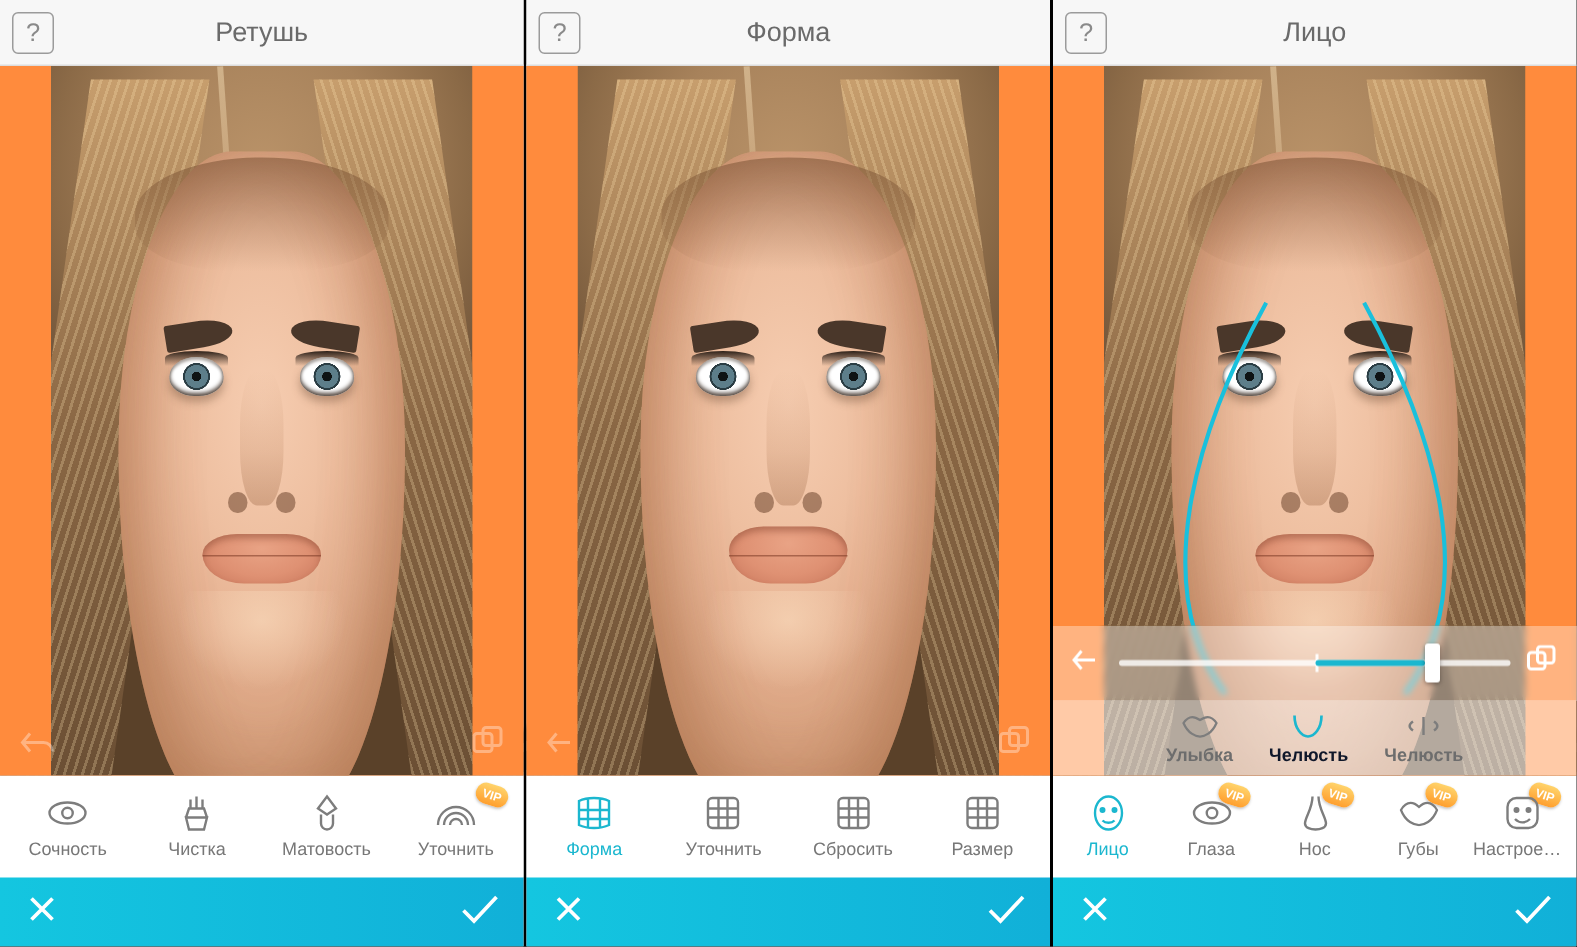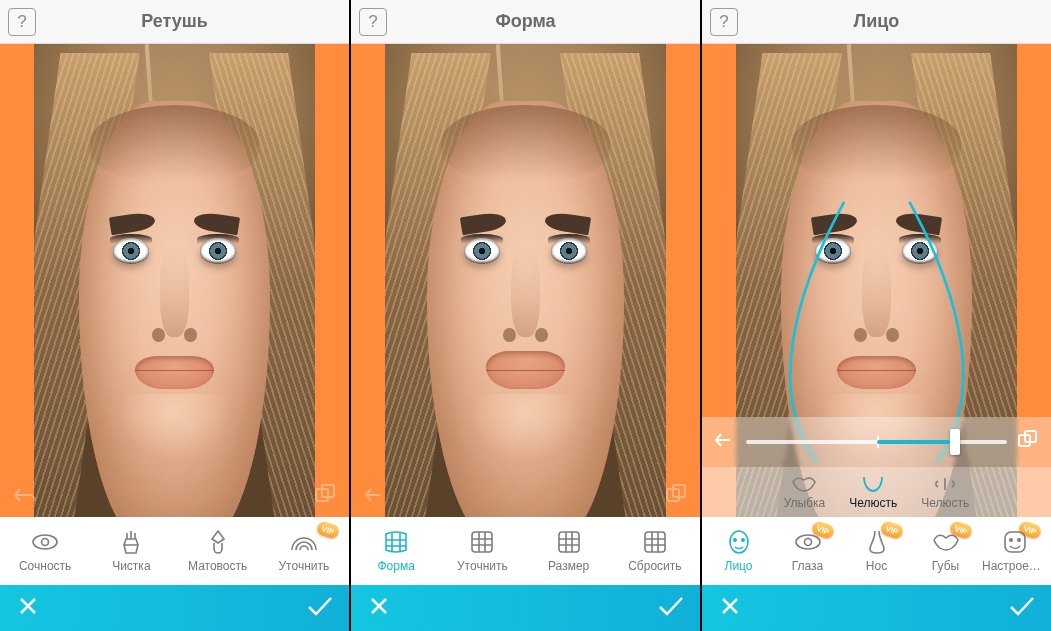--- a/index.html
+++ b/index.html
@@ -2,21 +2,21 @@
 <html><head>
 <meta charset="utf-8">
 <style>
 html,body{margin:0;padding:0;background:#888;font-family:-apple-system,Helvetica,Arial,sans-serif;}
 .stage{display:flex;width:1051px;height:631px;background:#000;}
 .phone{flex:1;background:#fff;display:flex;flex-direction:column;min-width:0;position:relative;}
 .phone + .phone{margin-left:2px;}
 
 
 .hdr{height:44px;background:#f7f7f7;border-bottom:1px solid #ddd;display:flex;align-items:center;justify-content:center;position:relative;}
-.hdr-title{font-size:18px;color:#6a6a6a;font-weight:700;}
+.hdr-title{font-size:18px;color:#6a6a6a;font-weight:400;}
 .help{position:absolute;left:8px;top:8px;width:28px;height:28px;border:1.5px solid #9b9b9b;border-radius:4px;display:flex;align-items:center;justify-content:center;color:#8a8a8a;font-size:17px;font-weight:500;}
 
 
 .photo-wrap{flex:1;position:relative;overflow:hidden;background:#ff8b3d;}
 .side{position:absolute;top:0;bottom:0;width:34px;background:#ff8b3d;}
 .side.l{left:0;}
 .side.r{right:0;}
 .face{position:absolute;left:34px;right:34px;top:0;bottom:0;}
 
 .hair{position:absolute;left:0;right:0;top:0;bottom:0;background:
@@ -75,21 +75,21 @@
 .guide.r{right:2%;transform:scaleX(-1);}
 .guide svg{width:100%;height:100%;}
 .slider-row{position:absolute;left:0;right:0;bottom:50px;height:50px;display:flex;align-items:center;padding:0 12px;gap:10px;
   background:rgba(255,255,255,.35);backdrop-filter:blur(2px);}
 .slider{flex:1;height:30px;position:relative;display:flex;align-items:center;}
 .track{position:absolute;left:0;right:0;height:4px;background:rgba(255,255,255,.8);border-radius:2px;}
 .track .center{position:absolute;left:50%;top:-4px;width:2px;height:12px;background:rgba(255,255,255,.95);}
 .fill{position:absolute;left:50%;height:4px;background:#1bb7cf;border-radius:2px;}
 .thumb{position:absolute;width:10px;height:26px;background:#fff;border-radius:2px;box-shadow:0 1px 3px rgba(0,0,0,.4);}
 .sub-tools{position:absolute;left:0;right:0;bottom:0;height:50px;display:flex;justify-content:center;gap:24px;align-items:center;
-  background:rgba(255,255,255,.55);}
+  background:rgba(255,255,255,.55);font-weight:bold;}
 .sub-tool{display:flex;flex-direction:column;align-items:center;gap:2px;color:#6d6d6d;font-size:12px;}
 .sub-tool.active{color:#0f172a;}
 .sub-tool .ico{width:26px;height:20px;display:flex;align-items:center;justify-content:center;}
 
 
 .toolbar{height:68px;background:#fff;display:flex;align-items:center;justify-content:space-around;padding:0 2px;}
 .tool{flex:1;display:flex;flex-direction:column;align-items:center;gap:4px;color:#777;font-size:12px;min-width:0;position:relative;}
 .tool.active{color:#1bb7cf;}
 .tool .ic{width:28px;height:26px;display:flex;align-items:center;justify-content:center;position:relative;}
 .vip{position:absolute;top:-6px;right:8px;width:22px;height:14px;background:linear-gradient(#ffd36b,#ff9f2e);border-radius:7px;
@@ -260,30 +260,30 @@
       </div>
       <span class="tlabel">Уточнить</span>
     </div>
     <div class="tool">
       <div class="ic">
         <svg width="24" height="24" fill="none" stroke="#7d7d7d" stroke-width="1.6">
               <rect x="2" y="2" width="20" height="20" rx="3"></rect>
               <path d="M2 9h20M2 15h20M9 2v20M15 2v20"></path>
             </svg>
       </div>
-      <span class="tlabel">Размер</span>
+      <span class="tlabel">Сбросить</span>
     </div>
     <div class="tool">
       <div class="ic">
         <svg width="24" height="24" fill="none" stroke="#7d7d7d" stroke-width="1.6">
               <rect x="2" y="2" width="20" height="20" rx="3"></rect>
               <path d="M2 9h20M2 15h20M9 2v20M15 2v20"></path>
             </svg>
       </div>
-      <span class="tlabel">Сбросить</span>
+      <span class="tlabel">Размер</span>
     </div>
   </div>
   <div class="actions">
     <span><svg width="24" height="24" fill="none" stroke-width="2.5">
             <path d="M5 5l14 14M19 5L5 19"></path>
           </svg></span>
     <span><svg width="28" height="24" fill="none" stroke-width="2.5">
             <path d="M4 13l7 7L26 4"></path>
           </svg></span>
   </div>

